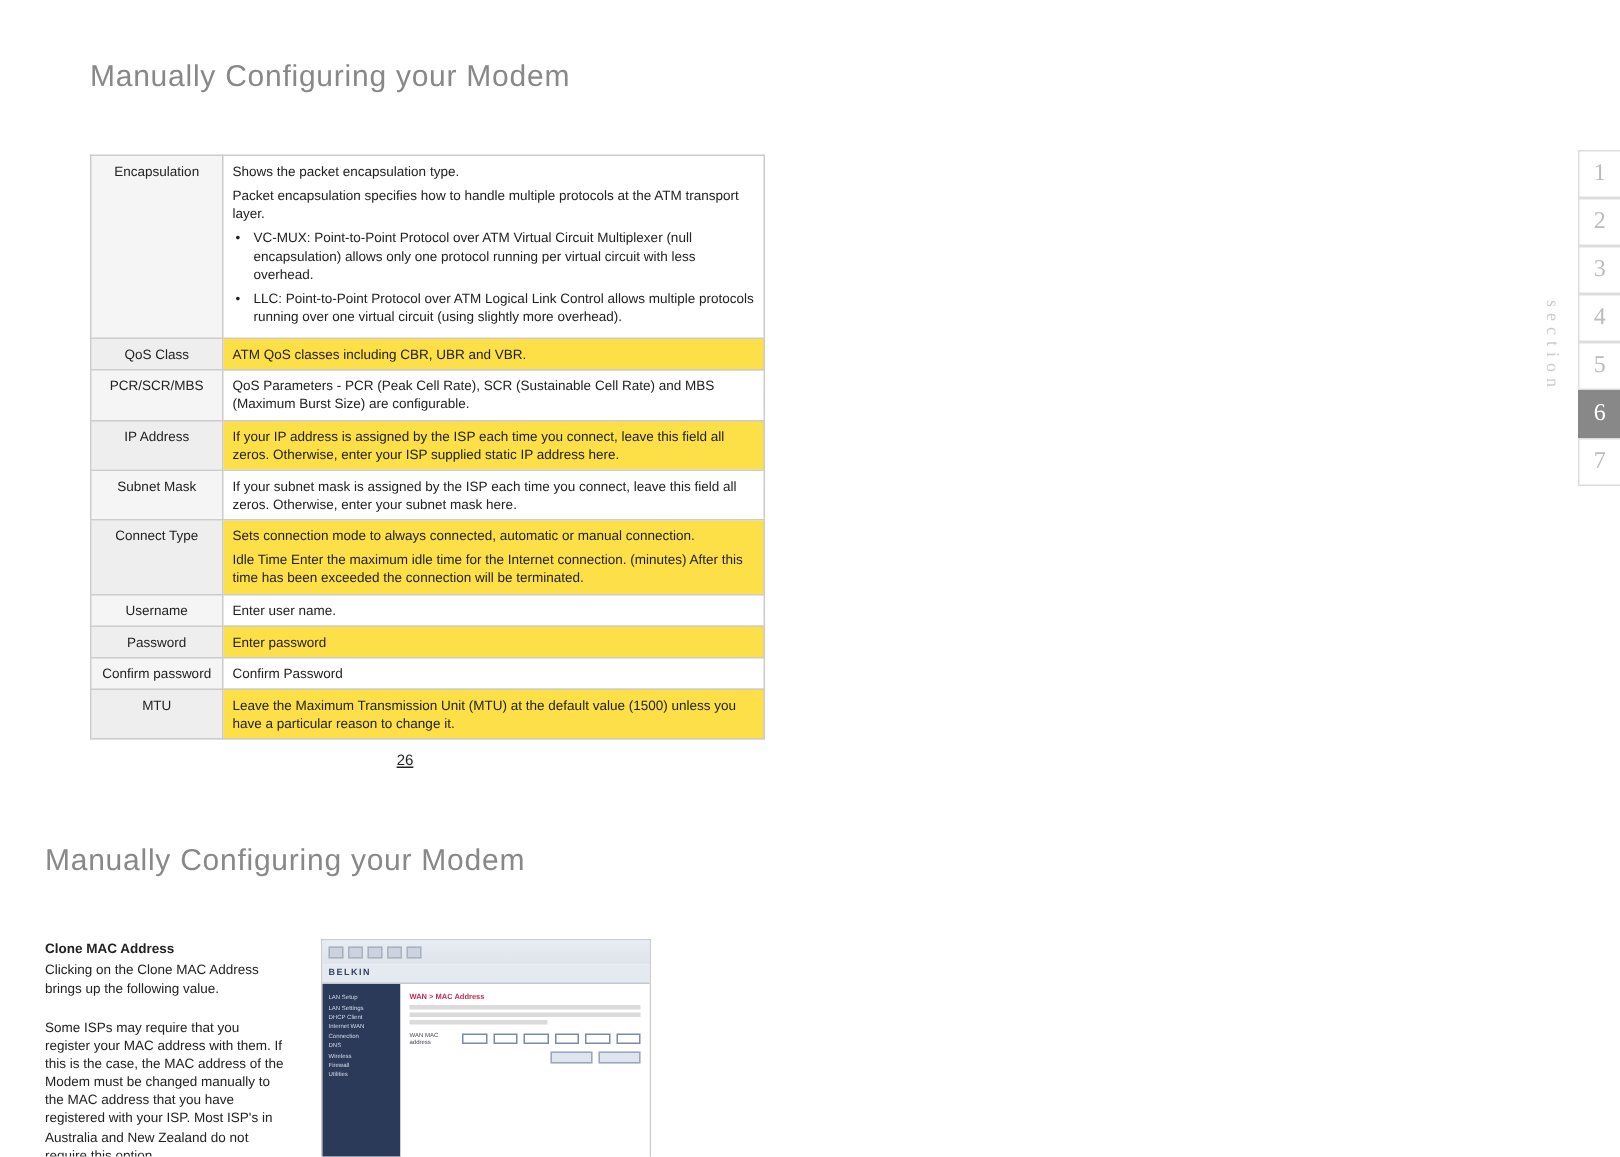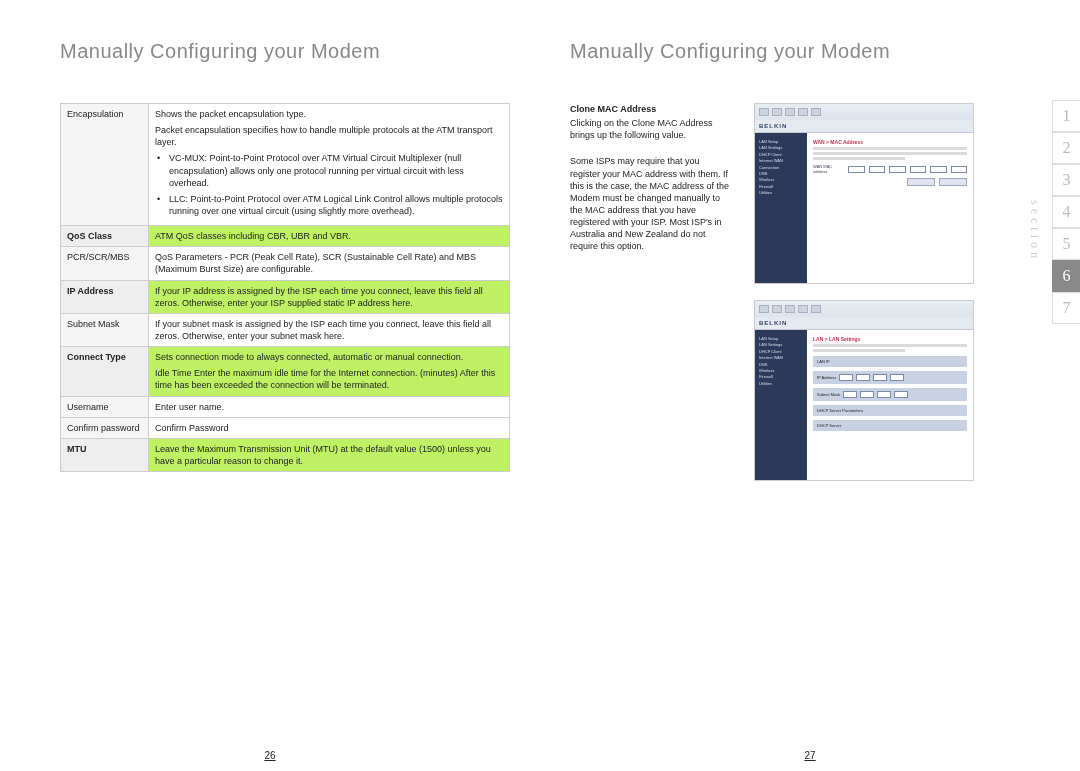--- a/index.html
+++ b/index.html
@@ -8,20 +8,21 @@
     background: #fff;
     width: 1080px;
     height: 771px;
     position: relative;
     color: #222;
   }
   .spread {
     display: flex;
     width: 100%;
     height: 100%;
+    flex-direction: column;
   }
   .page {
     width: 50%;
     padding: 40px 30px 30px 60px;
     position: relative;
   }
   .page.right {
     padding: 40px 80px 30px 30px;
   }
   .page-title {
@@ -40,23 +41,24 @@
     line-height: 1.35;
   }
   .spec-table td {
     border: 1px solid #ccc;
     padding: 4px 6px;
     vertical-align: top;
   }
   .spec-table td:first-child {
     width: 88px;
     background: #f5f5f5;
-  }
-  .spec-table tr.alt td:first-child { background: #eee; font-weight: bold; }
-  .spec-table tr.alt td { background: #bef264; }
+    text-align: center;
+  }
+  .spec-table tr.alt td:first-child { background: #eee; }
+  .spec-table tr.alt td { background: #fde047; }
   .spec-table ul {
     list-style: none;
     margin-top: 4px;
   }
   .spec-table ul li {
     position: relative;
     padding-left: 14px;
     margin-bottom: 4px;
   }
   .spec-table ul li::before {
@@ -225,20 +227,24 @@
       <tr class="alt">
         <td>Connect Type</td>
         <td>
           <div>Sets connection mode to always connected, automatic or manual connection.</div>
           <div style="margin-top:4px">Idle Time Enter the maximum idle time for the Internet connection. (minutes) After this time has been exceeded the connection will be terminated.</div>
         </td>
       </tr>
       <tr>
         <td>Username</td>
         <td>Enter user name.</td>
+      </tr>
+      <tr class="alt">
+        <td>Password</td>
+        <td>Enter password</td>
       </tr>
       <tr>
         <td>Confirm password</td>
         <td>Confirm Password</td>
       </tr>
       <tr class="alt">
         <td>MTU</td>
         <td>Leave the Maximum Transmission Unit (MTU) at the default value (1500) unless you have a particular reason to change it.</td>
       </tr>
     </tbody>

